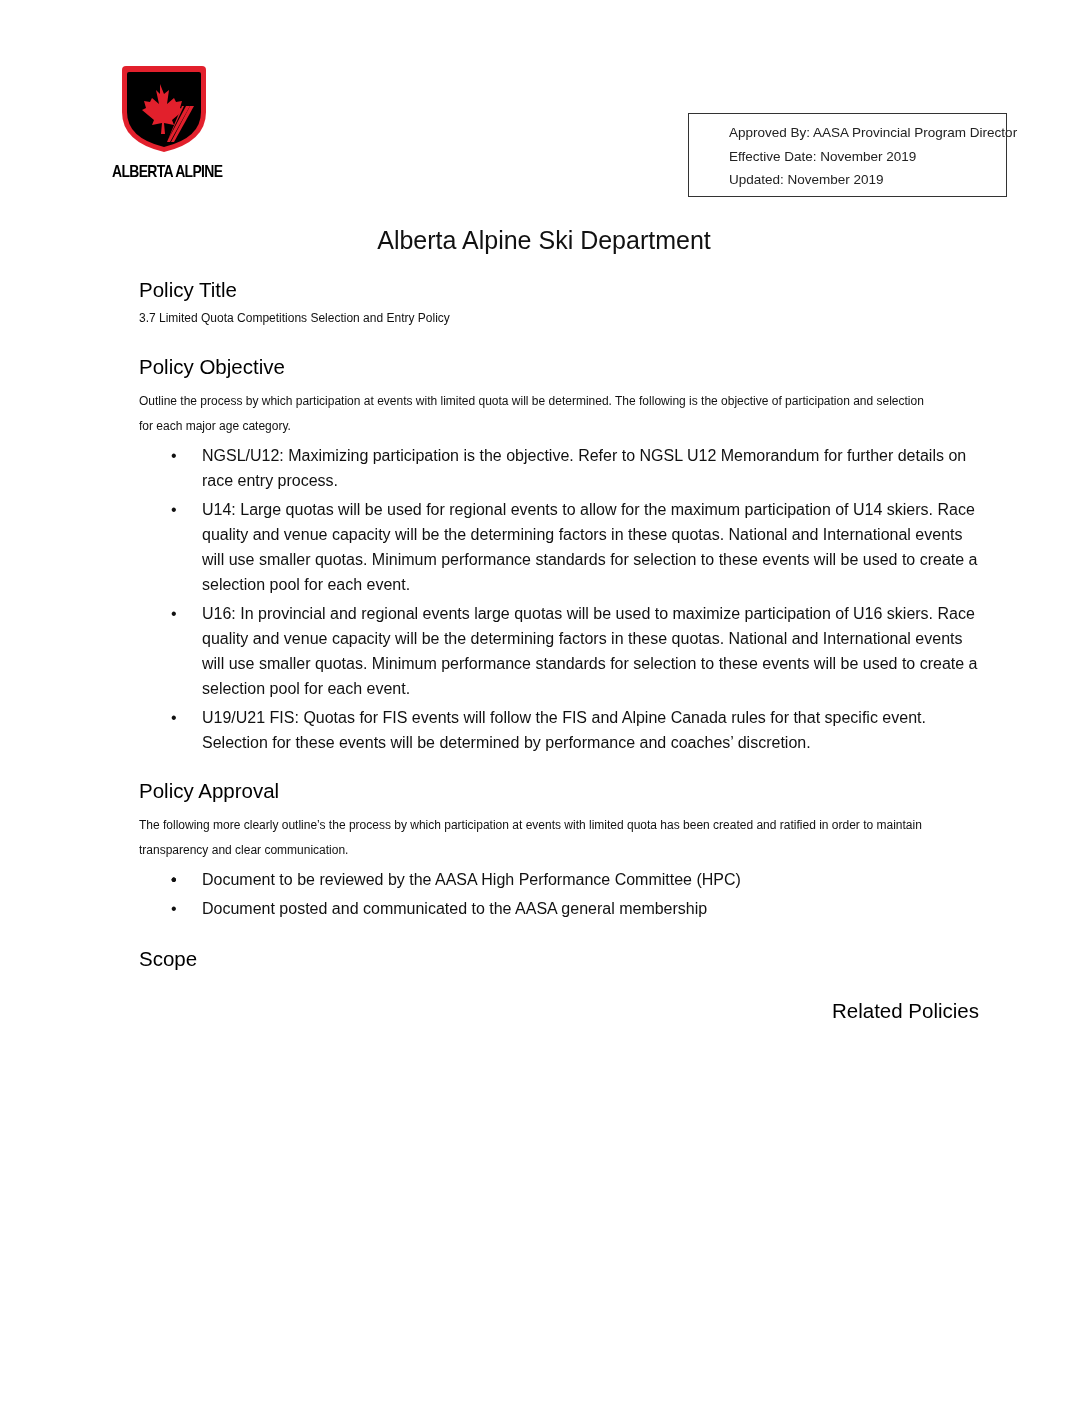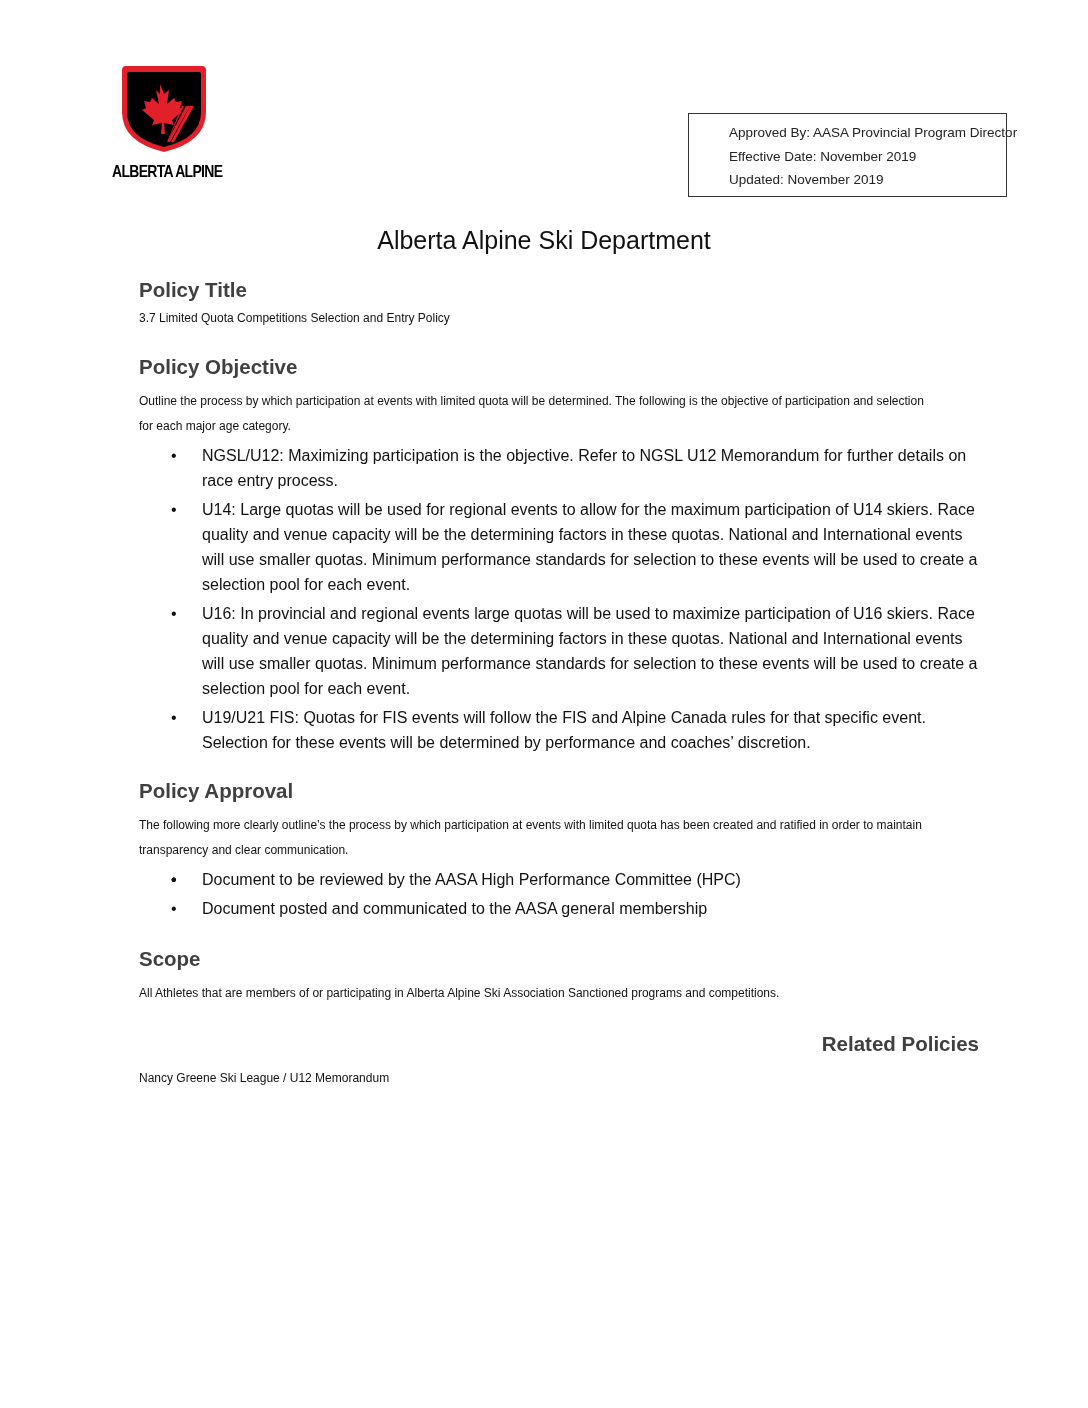--- a/index.html
+++ b/index.html
@@ -10,21 +10,21 @@
   .logo-text { font-family:"Liberation Sans", sans-serif; font-weight:bold;
                font-size:17px; letter-spacing:-0.8px; transform:scaleX(0.82);
                transform-origin:left; margin-top:8px; color:#000; white-space:nowrap; }
   .meta-box { position:absolute; left:688px; top:69px; width:319px; height:84px;
               border:1px solid #333; box-sizing:border-box; padding:7px 0 0 40px;margin-top:44px; }
   .meta-line { font-size:13.5px; line-height:23.5px; color:#222; white-space:nowrap; }
   .org-title { position:absolute; left:0; width:1088px; top:226px; text-align:center;
                font-size:25px; color:#111; padding-left:0; }
   .org-title span { position:relative; left:0; display:inline-block; margin-left:0; }
   .content { position:absolute; left:139px; top:276px; width:840px; }
-  h2 { font-size:20.5px; font-weight:bold; margin:0; line-height:28px; color:#404040; }
+  h2 { font-size:20.5px; font-weight:normal; margin:0; line-height:28px; color:#000000; }
   .para { font-size:12px; line-height:25px; color:#111; margin:0; }
   ul { list-style:none; margin:0; padding:0; }
   li { position:relative; padding-left:63px; font-size:16px; line-height:25px; margin-bottom:4px; color:#111; }
   li .bullet { position:absolute; left:32px; top:0; }
 </style>
 </head>
 <body>
 
 <div class="logo">
   <svg width="88" height="92" viewBox="0 0 88 92">
@@ -64,17 +64,15 @@
   <h2 style="margin-top:22px;">Policy Approval</h2>
   <p class="para" style="margin-top:8px; width:800px; margin-bottom:4px;">The following more clearly outline’s the process by which participation at events with limited quota has been created and ratified in order to maintain transparency and clear communication.</p>
   <ul>
     <li><span class="bullet">•</span></li>
     <li><span class="bullet">•</span></li>
     <li><span class="bullet">•</span><span>Document to be reviewed by the AASA High Performance Committee (HPC)</span></li>
     <li><span class="bullet">•</span><span>Document posted and communicated to the AASA general membership</span></li>
   </ul>
 
   <h2 style="margin-top:24px;">Scope</h2>
-  <p class="para" style="margin-top:8px;">All Athletes that are members of or participating in Alberta Alpine Ski Association Sanctioned programs and competitions.</p>
 
   <h2 style="margin-top:24px;text-align:right;">Related Policies</h2>
-  <p class="para" style="margin-top:8px;">Nancy Greene Ski League / U12 Memorandum</p>
 </div>
 
 </body></html>

